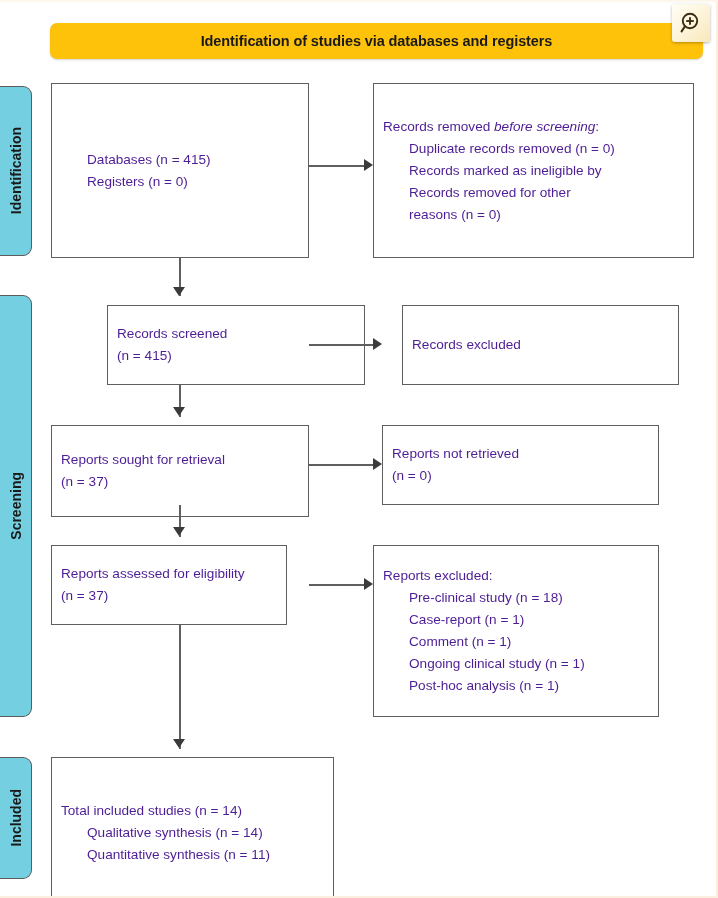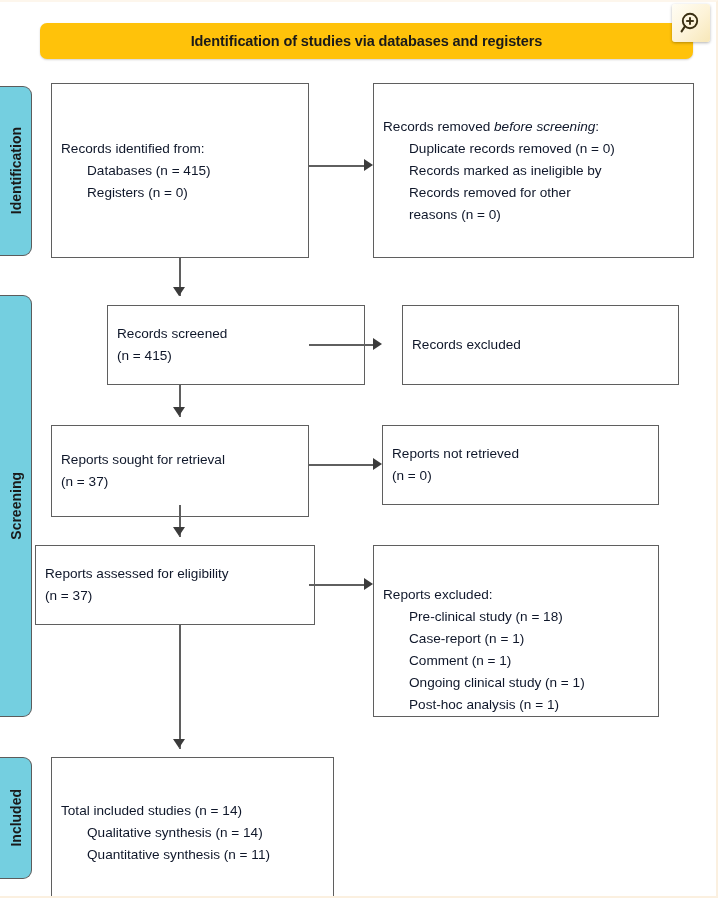--- a/index.html
+++ b/index.html
@@ -19,21 +19,21 @@
     overflow: hidden;
     box-sizing: border-box;
     border-right: 2px solid #fbf0e0;
     border-bottom: 2px solid #fbf0e0;
     border-top: 2px solid #fdf6ec;
   }
 
   
   .banner {
     position: absolute;
-    left: 40px;
+    left: 50px;
     top: 21px;
     width: 653px;
     height: 36px;
     background: #FFC20A;
     border-radius: 7px;
     display: flex;
     align-items: center;
     justify-content: center;
     box-shadow: 0 1px 2px rgba(0,0,0,0.18);
   }
@@ -96,36 +96,36 @@
     box-sizing: border-box;
     display: flex;
     flex-direction: column;
     justify-content: center;
   }
   .box .lines {
     padding: 0 9px;
   }
   .line {
     font-size: 13.6px;
-    color: #0f172a;
+    color: #4c1d95;
     line-height: 22px;
     white-space: nowrap;
   }
   .line.indent { padding-left: 26px; }
   .line em { font-style: italic; }
 
   
   #box-identified      { left: 51px;  top: 81px;  width: 258px; height: 175px; }
   #box-removed         { left: 373px; top: 81px;  width: 321px; height: 175px; }
   #box-screened        { left: 63px;  top: 303px; width: 258px; height: 80px; margin-left: 44px; }
   #box-rec-excluded    { left: 402px; top: 303px; width: 277px; height: 80px; }
   #box-sought          { left: 51px;  top: 423px; width: 258px; height: 92px; }
   #box-not-retrieved   { left: 382px; top: 423px; width: 277px; height: 80px; }
-  #box-assessed        { left: 35px;  top: 543px; width: 280px; height: 80px; }
-  #box-rep-excluded    { left: 373px; top: 543px; width: 286px; height: 172px; justify-content: flex-end; }
+  #box-assessed        { left: 51px;  top: 543px; width: 236px; height: 80px; }
+  #box-rep-excluded    { left: 373px; top: 543px; width: 286px; height: 172px; }
   #box-included        { left: 51px;  top: 755px; width: 283px; height: 152px; }
 
   
   .vline {
     position: absolute;
     left: 179px;
     width: 1.6px;
     background: #5f5f5f;
   }
   .varrow {
@@ -193,21 +193,20 @@
   </div>
   <div class="phase" id="phase-screening">
     <span>Screening</span>
   </div>
   <div class="phase" id="phase-included">
     <span>Included</span>
   </div>
 
   <div class="box" id="box-identified">
     <div class="lines">
-      <div class="line">Records identified from:</div>
       <div class="line indent">Databases (n = 415)</div>
       <div class="line indent">Registers (n = 0)</div>
     </div>
   </div>
 
   <div class="box" id="box-removed">
     <div class="lines">
       <div class="line"><span>Records removed </span><em>before screening</em><span>:</span></div>
       <div class="line indent">Duplicate records removed  (n = 0)</div>
       <div class="line indent">Records marked as ineligible by</div>

